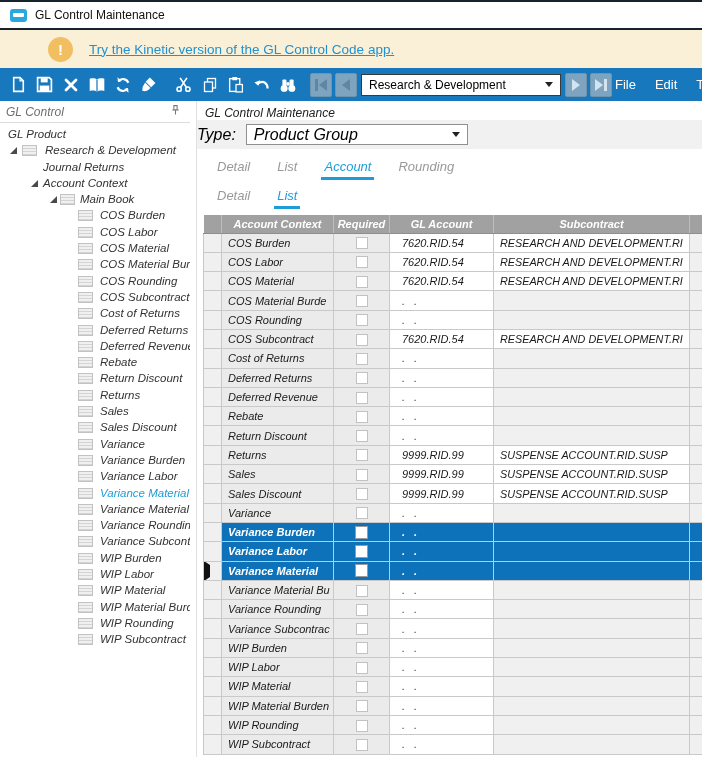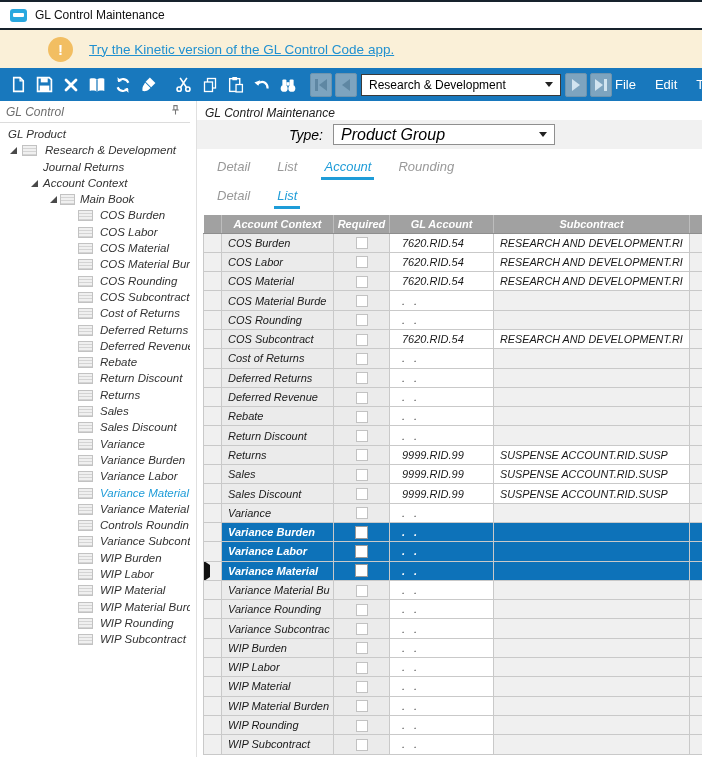--- a/index.html
+++ b/index.html
@@ -54,21 +54,21 @@
   .tree-row { position:relative; height:16.3px; line-height:16.3px; white-space:nowrap; overflow:hidden; cursor:default; }
   .exp { position:absolute; width:0; height:0; border-left:7px solid transparent; border-bottom:7px solid #4A4A4A; top:5px; }
   .node-icon { position:absolute; top:3px; width:15px; height:11px; border:1px solid #C2C2C2;
     background:linear-gradient(#F0F0F0 0 2px,#D4D4D4 2px 3px,#F0F0F0 3px 5px,#D4D4D4 5px 6px,#F0F0F0 6px 8px,#D4D4D4 8px 9px,#F0F0F0 9px); }
   .tree-row .label { position:absolute; top:0; }
   .tree-row.selected .label { color:var(--accent); }
 
   
   .panel-title { font-size:12px; color:#222; padding:5px 0 0 8px; height:19px; }
   .type-strip { height:29px; background:#F1F1F1; display:flex; align-items:center; }
-  .type-label { margin-left:92px; font-size:14px; color:#000; }
+  .type-label { font-size:16px; color:#000; }
   .type-combo { margin-left:10px; width:222px; height:21px; background:#fff; border:1px solid #8F8F8F;
     display:flex; align-items:center; justify-content:space-between; padding:0 7px; font-size:16px; color:#000; }
 
   .tabs { display:flex; padding-left:17px; }
   .tabs.outer { margin-top:9px; height:29px; }
   .tabs.inner { height:26px; }
   .tab { margin-right:21px; font-size:13px; color:#999; padding:1px 3px 3px; align-self:flex-start; cursor:pointer; }
   .tab.active { color:var(--accent); border-bottom:3px solid var(--accent); }
 
   
@@ -317,21 +317,21 @@
           <div class="tree-row selected">
             <span class="node-icon" style="left: 78px;"></span>
             <span class="label" style="left: 100px;">Variance Material</span>
           </div>
           <div class="tree-row">
             <span class="node-icon" style="left: 78px;"></span>
             <span class="label" style="left: 100px;">Variance Material</span>
           </div>
           <div class="tree-row">
             <span class="node-icon" style="left: 78px;"></span>
-            <span class="label" style="left: 100px;">Controls Roundin</span>
+            <span class="label" style="left: 100px;">Variance Roundin</span>
           </div>
           <div class="tree-row">
             <span class="node-icon" style="left: 78px;"></span>
             <span class="label" style="left: 100px;">Variance Subcontr</span>
           </div>
           <div class="tree-row">
             <span class="node-icon" style="left: 78px;"></span>
             <span class="label" style="left: 100px;">WIP Burden</span>
           </div>
           <div class="tree-row">

